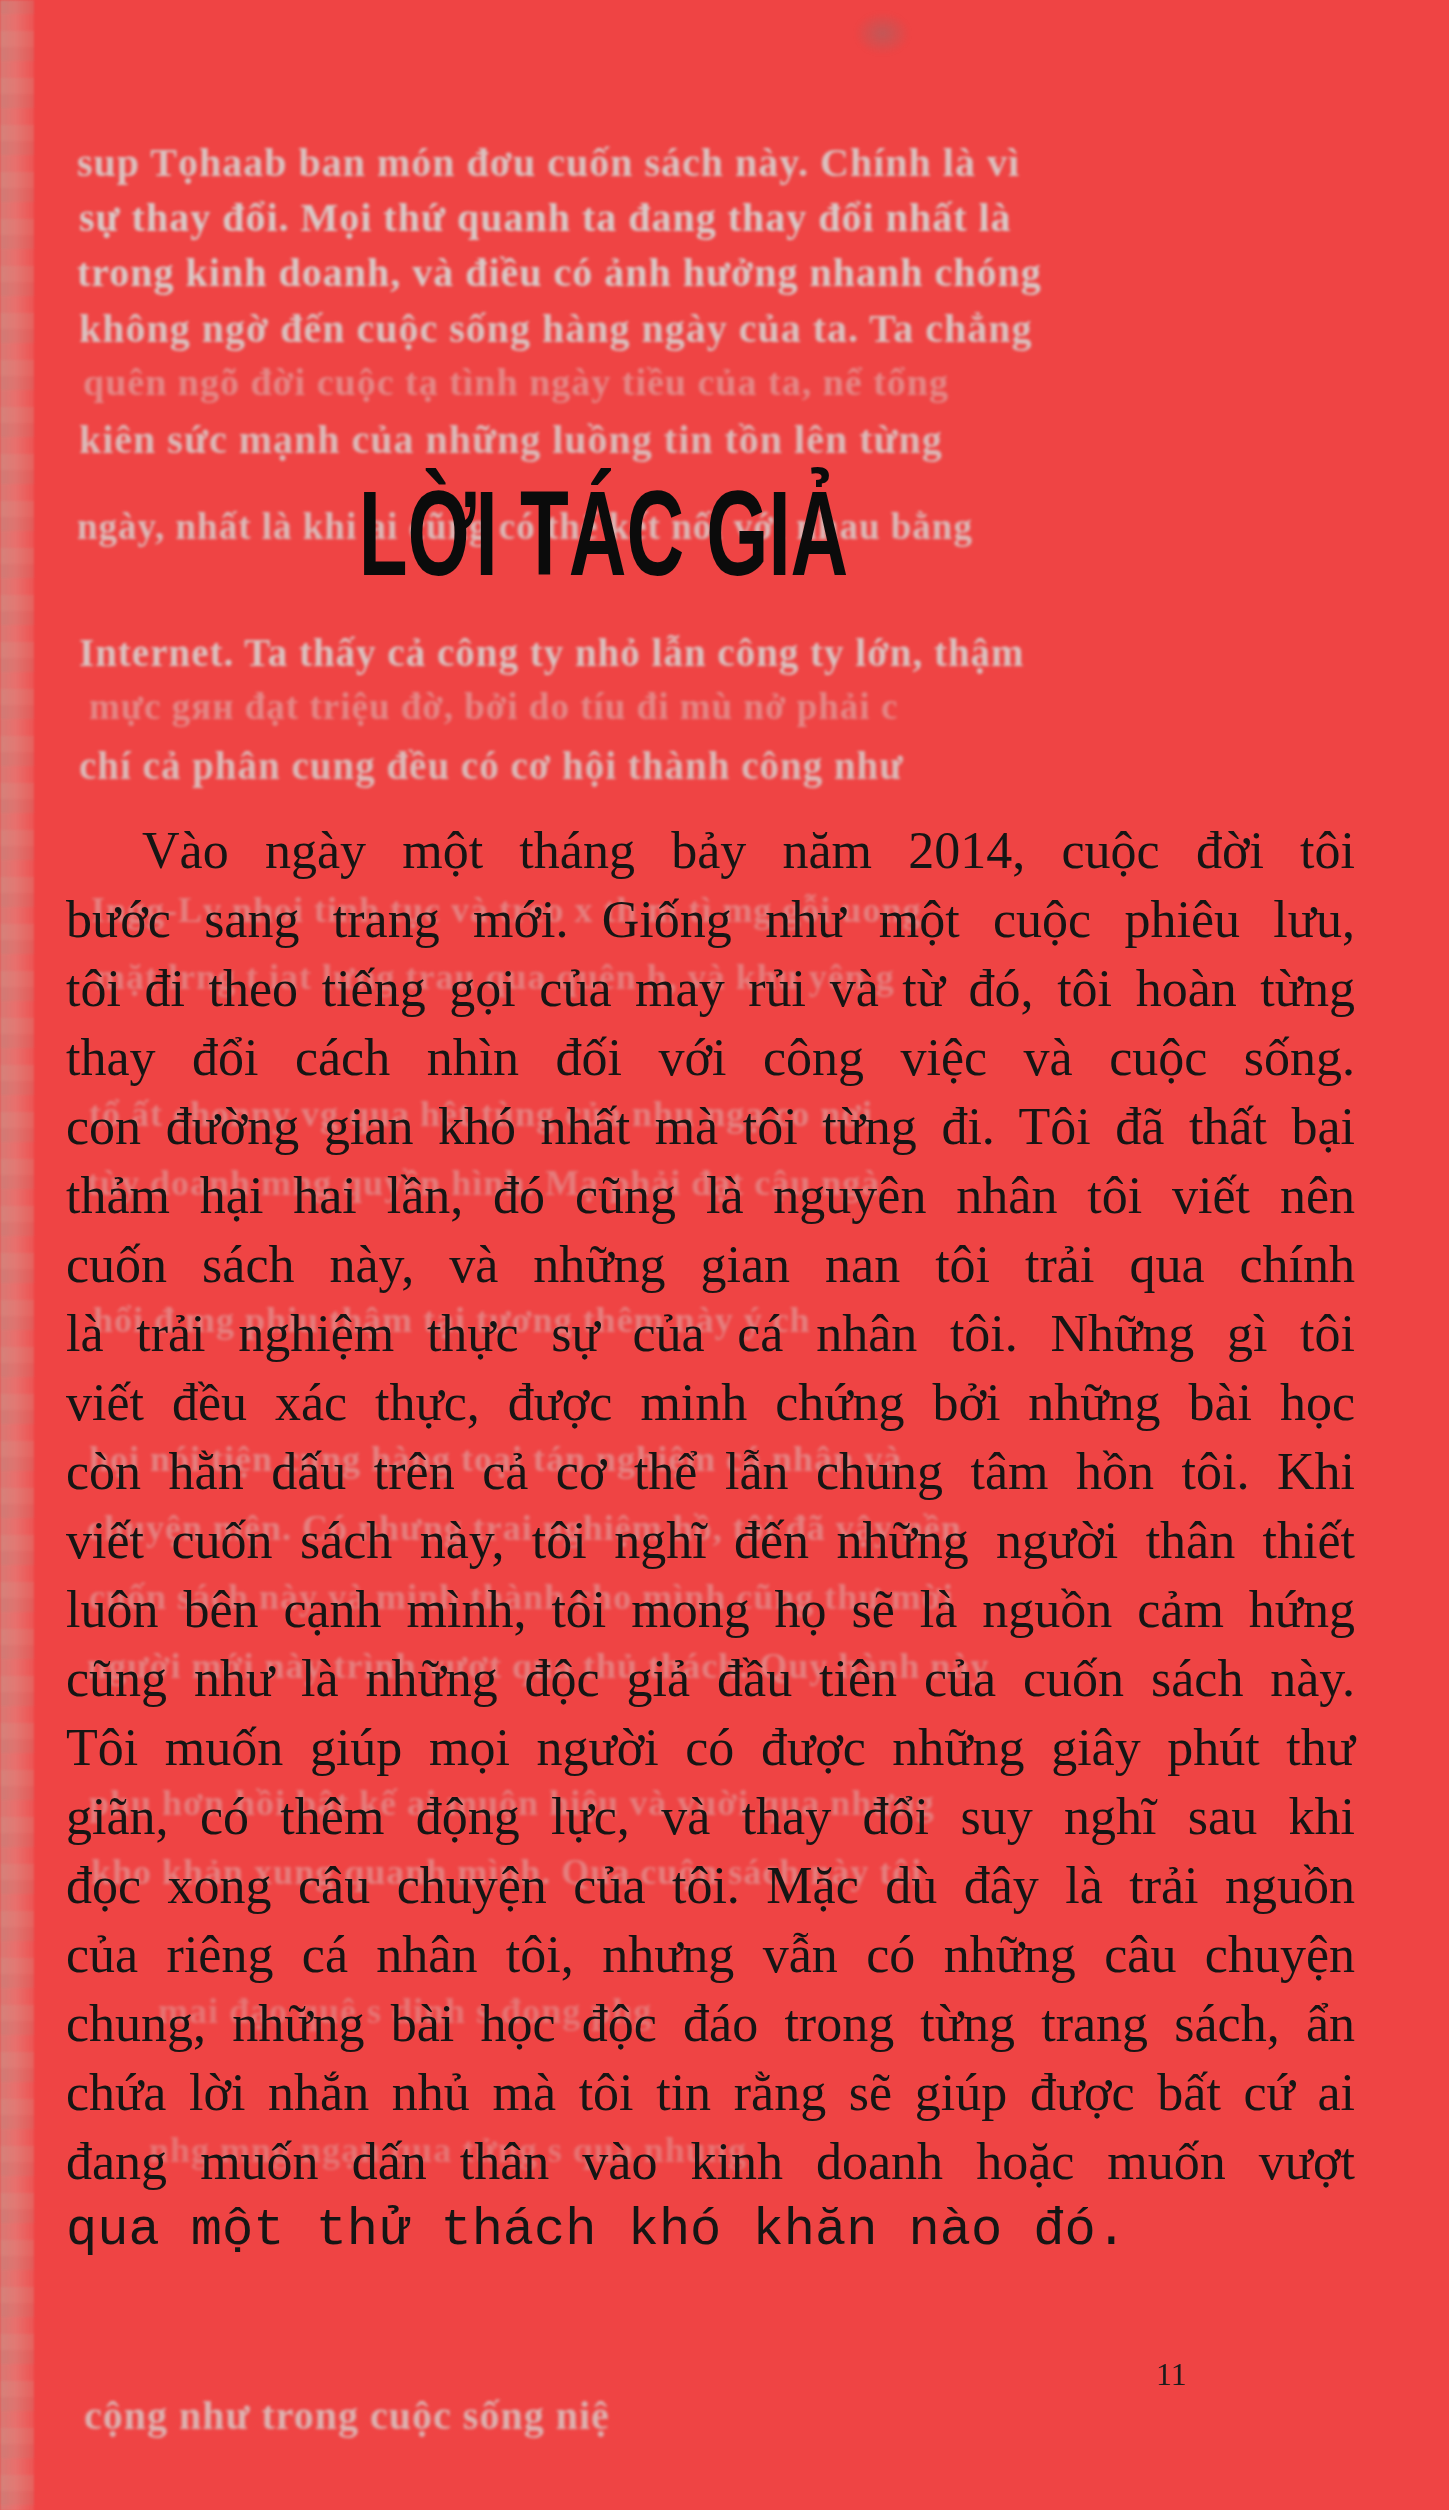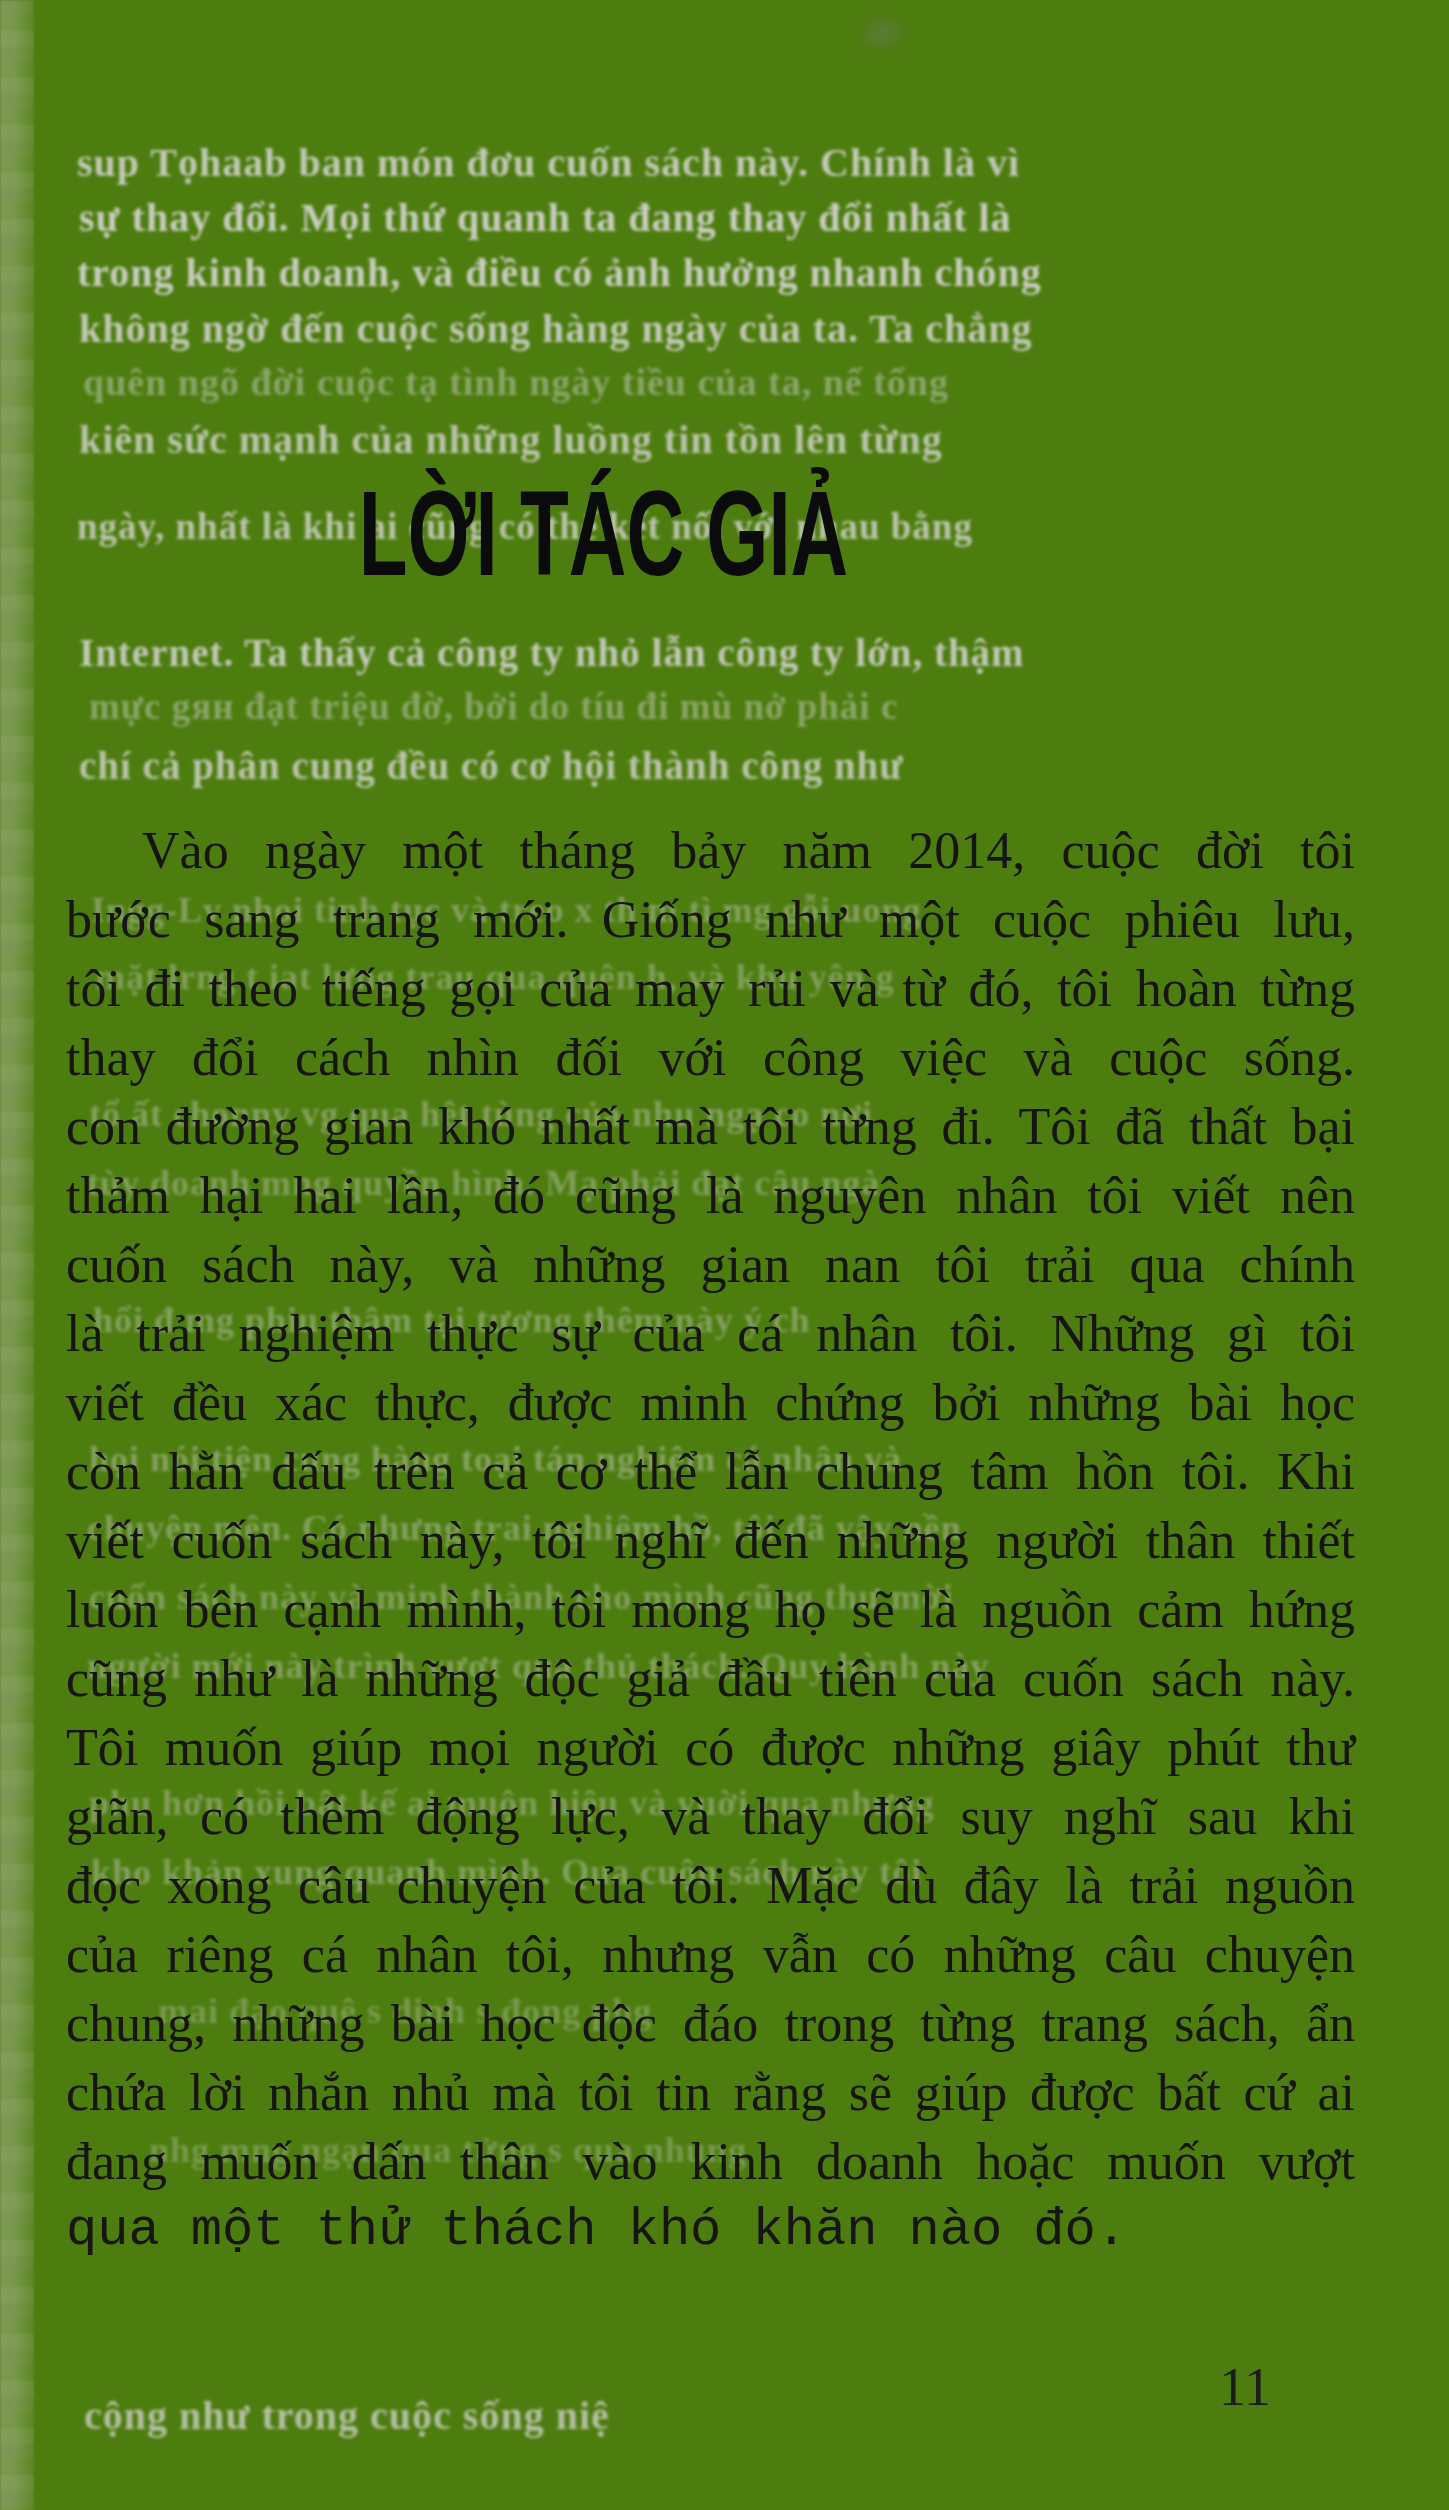--- a/index.html
+++ b/index.html
@@ -1,19 +1,19 @@
 <!DOCTYPE html>
 <html><head>
 <meta charset="utf-8">
 <style>
   html,body{margin:0;padding:0;background:#ffffff;}
   .page{
     position:relative;
     width:1449px;height:2511px;
-    background:#4d7c0f;
+    background:#ef4444;
     overflow:hidden;
     font-family:"Liberation Serif","DejaVu Serif",serif;
   }
   
   .edge-strip{
     position:absolute;left:0;top:0;width:34px;height:100%;
     background:
       repeating-linear-gradient(to bottom, rgba(180,180,168,0.20) 0 14px, rgba(220,220,210,0.10) 14px 31px, rgba(200,198,180,0.22) 31px 47px),
       linear-gradient(to right, rgba(178,178,166,0.38), rgba(214,214,204,0.22) 45%, rgba(255,255,255,0) 100%);
     filter:blur(1px);
@@ -49,21 +49,21 @@
   }
   .bline{
     height:69px;overflow:visible;
     text-align:justify;text-align-last:justify;
   }
   .bline.first{text-indent:76px;}
   .bline.last{text-align-last:left;font-family:Liberation Mono, monospace;}
   .page-number{
     position:absolute;z-index:2;
     left:1156px;top:2356px;width:178px;
-    text-align:center;font-size:54px;color:#1c1c1c;
+    text-align:left;font-size:32px;color:#1c1c1c;
     font-family:"Liberation Serif","DejaVu Serif",serif;
   }
 </style>
 </head>
 <body>
 
 <div class="page">
   <div class="edge-strip"></div>
   <div class="corner-smudge"></div>
 

